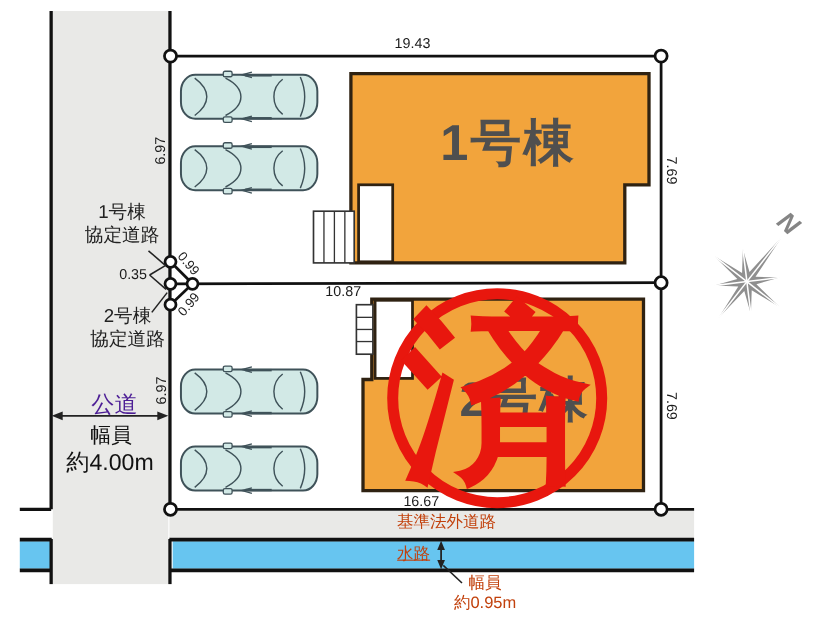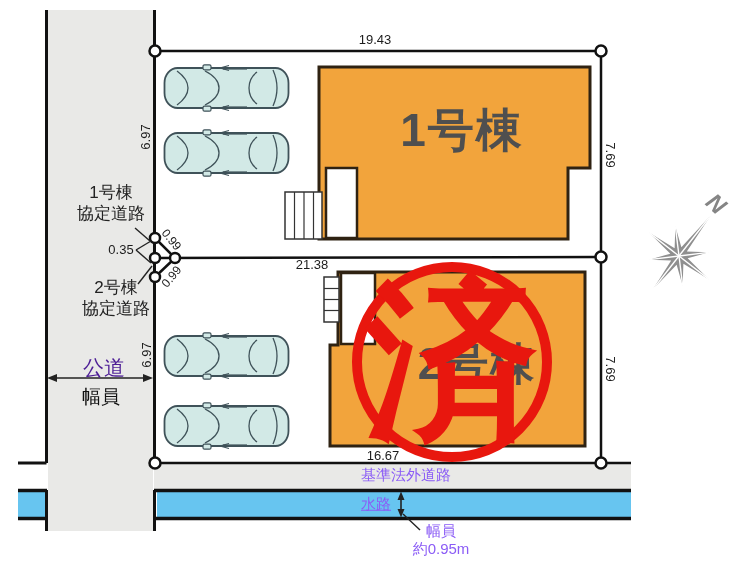--- a/index.html
+++ b/index.html
@@ -11,21 +11,21 @@
   .dim{font-size:13px;}
   .dim-sm{font-size:12px;}
   .rot-ccw{transform:translate(-50%,-50%) rotate(-90deg);}
   .rot-cw{transform:translate(-50%,-50%) rotate(90deg);}
   .rot-d1{transform:translate(-50%,-50%) rotate(50deg);}
   .rot-d2{transform:translate(-50%,-50%) rotate(-50deg);}
   .agree{font-size:17px;line-height:21px;color:#222;}
   .roadname{font-size:21px;color:#4c1d95;}
   .roadcap{font-size:19px;color:#111;}
   .roadval{font-size:21px;color:#111;}
-  .smallcap{font-size:15px;color:#8b5cf6;}
+  .smallcap{font-size:15px;color:#c2410c;}
   .bldg-label{font-size:46px;font-weight:bold;color:#4f4f4f;z-index:2;letter-spacing:2px;}
   .bldg-label2{font-size:44px;font-weight:bold;color:#4f4f4f;z-index:2;letter-spacing:2px;}
   .stamp-layer{z-index:4;}
   .stamp-char{font-size:172px;font-weight:bold;color:#e8170e;z-index:5;line-height:1;}
   .north{font-size:24px;font-weight:bold;font-style:italic;color:#858585;
          transform:translate(-50%,-50%) rotate(42deg);z-index:2;}
 </style>
 </head>
 <body>
 
@@ -154,36 +154,37 @@
   </svg>
 
   <div class="lbl dim" style="left:375px;top:40px;">19.43</div>
   <div class="lbl dim rot-ccw" style="left:146px;top:137px;">6.97</div>
   <div class="lbl dim rot-cw" style="left:610px;top:155px;">7.69</div>
 
   <div class="lbl dim-sm rot-d1" style="left:171px;top:240px;">0.99</div>
   <div class="lbl dim-sm rot-d2" style="left:172px;top:277px;">0.99</div>
   <div class="lbl dim" style="left:121px;top:250px;">0.35</div>
 
-  <div class="lbl dim" style="left:312px;top:265px;">21.38</div>
+  <div class="lbl dim" style="left:312px;top:265px;">10.87</div>
   <div class="lbl dim rot-ccw" style="left:147px;top:355px;">6.97</div>
   <div class="lbl dim rot-cw" style="left:610px;top:369px;">7.69</div>
   <div class="lbl dim" style="left:383px;top:456px;">16.67</div>
 
   <div class="lbl agree" style="left:111px;top:203px;">
     <div>1号棟</div>
     <div>協定道路</div>
   </div>
   <div class="lbl agree" style="left:116px;top:298px;">
     <div>2号棟</div>
     <div>協定道路</div>
   </div>
 
   <div class="lbl roadname" style="left:104px;top:368px;">公道</div>
   <div class="lbl roadcap" style="left:101px;top:397px;">幅員</div>
+  <div class="lbl roadval" style="left:100px;top:421px;">約4.00m</div>
 
   <div class="lbl smallcap" style="left:406px;top:475px;">基準法外道路</div>
   <div class="lbl smallcap" style="left:376px;top:504px;text-decoration:underline;">水路</div>
   <div class="lbl smallcap" style="left:441px;top:531px;">幅員</div>
   <div class="lbl smallcap" style="left:441px;top:549px;">約0.95m</div>
 
   <div class="lbl bldg-label" style="left:462px;top:130px;">1号棟</div>
   <div class="lbl bldg-label2" style="left:477px;top:364px;">2号棟</div>
 
   <div class="lbl stamp-char" style="left:452px;top:360px;">済</div>

